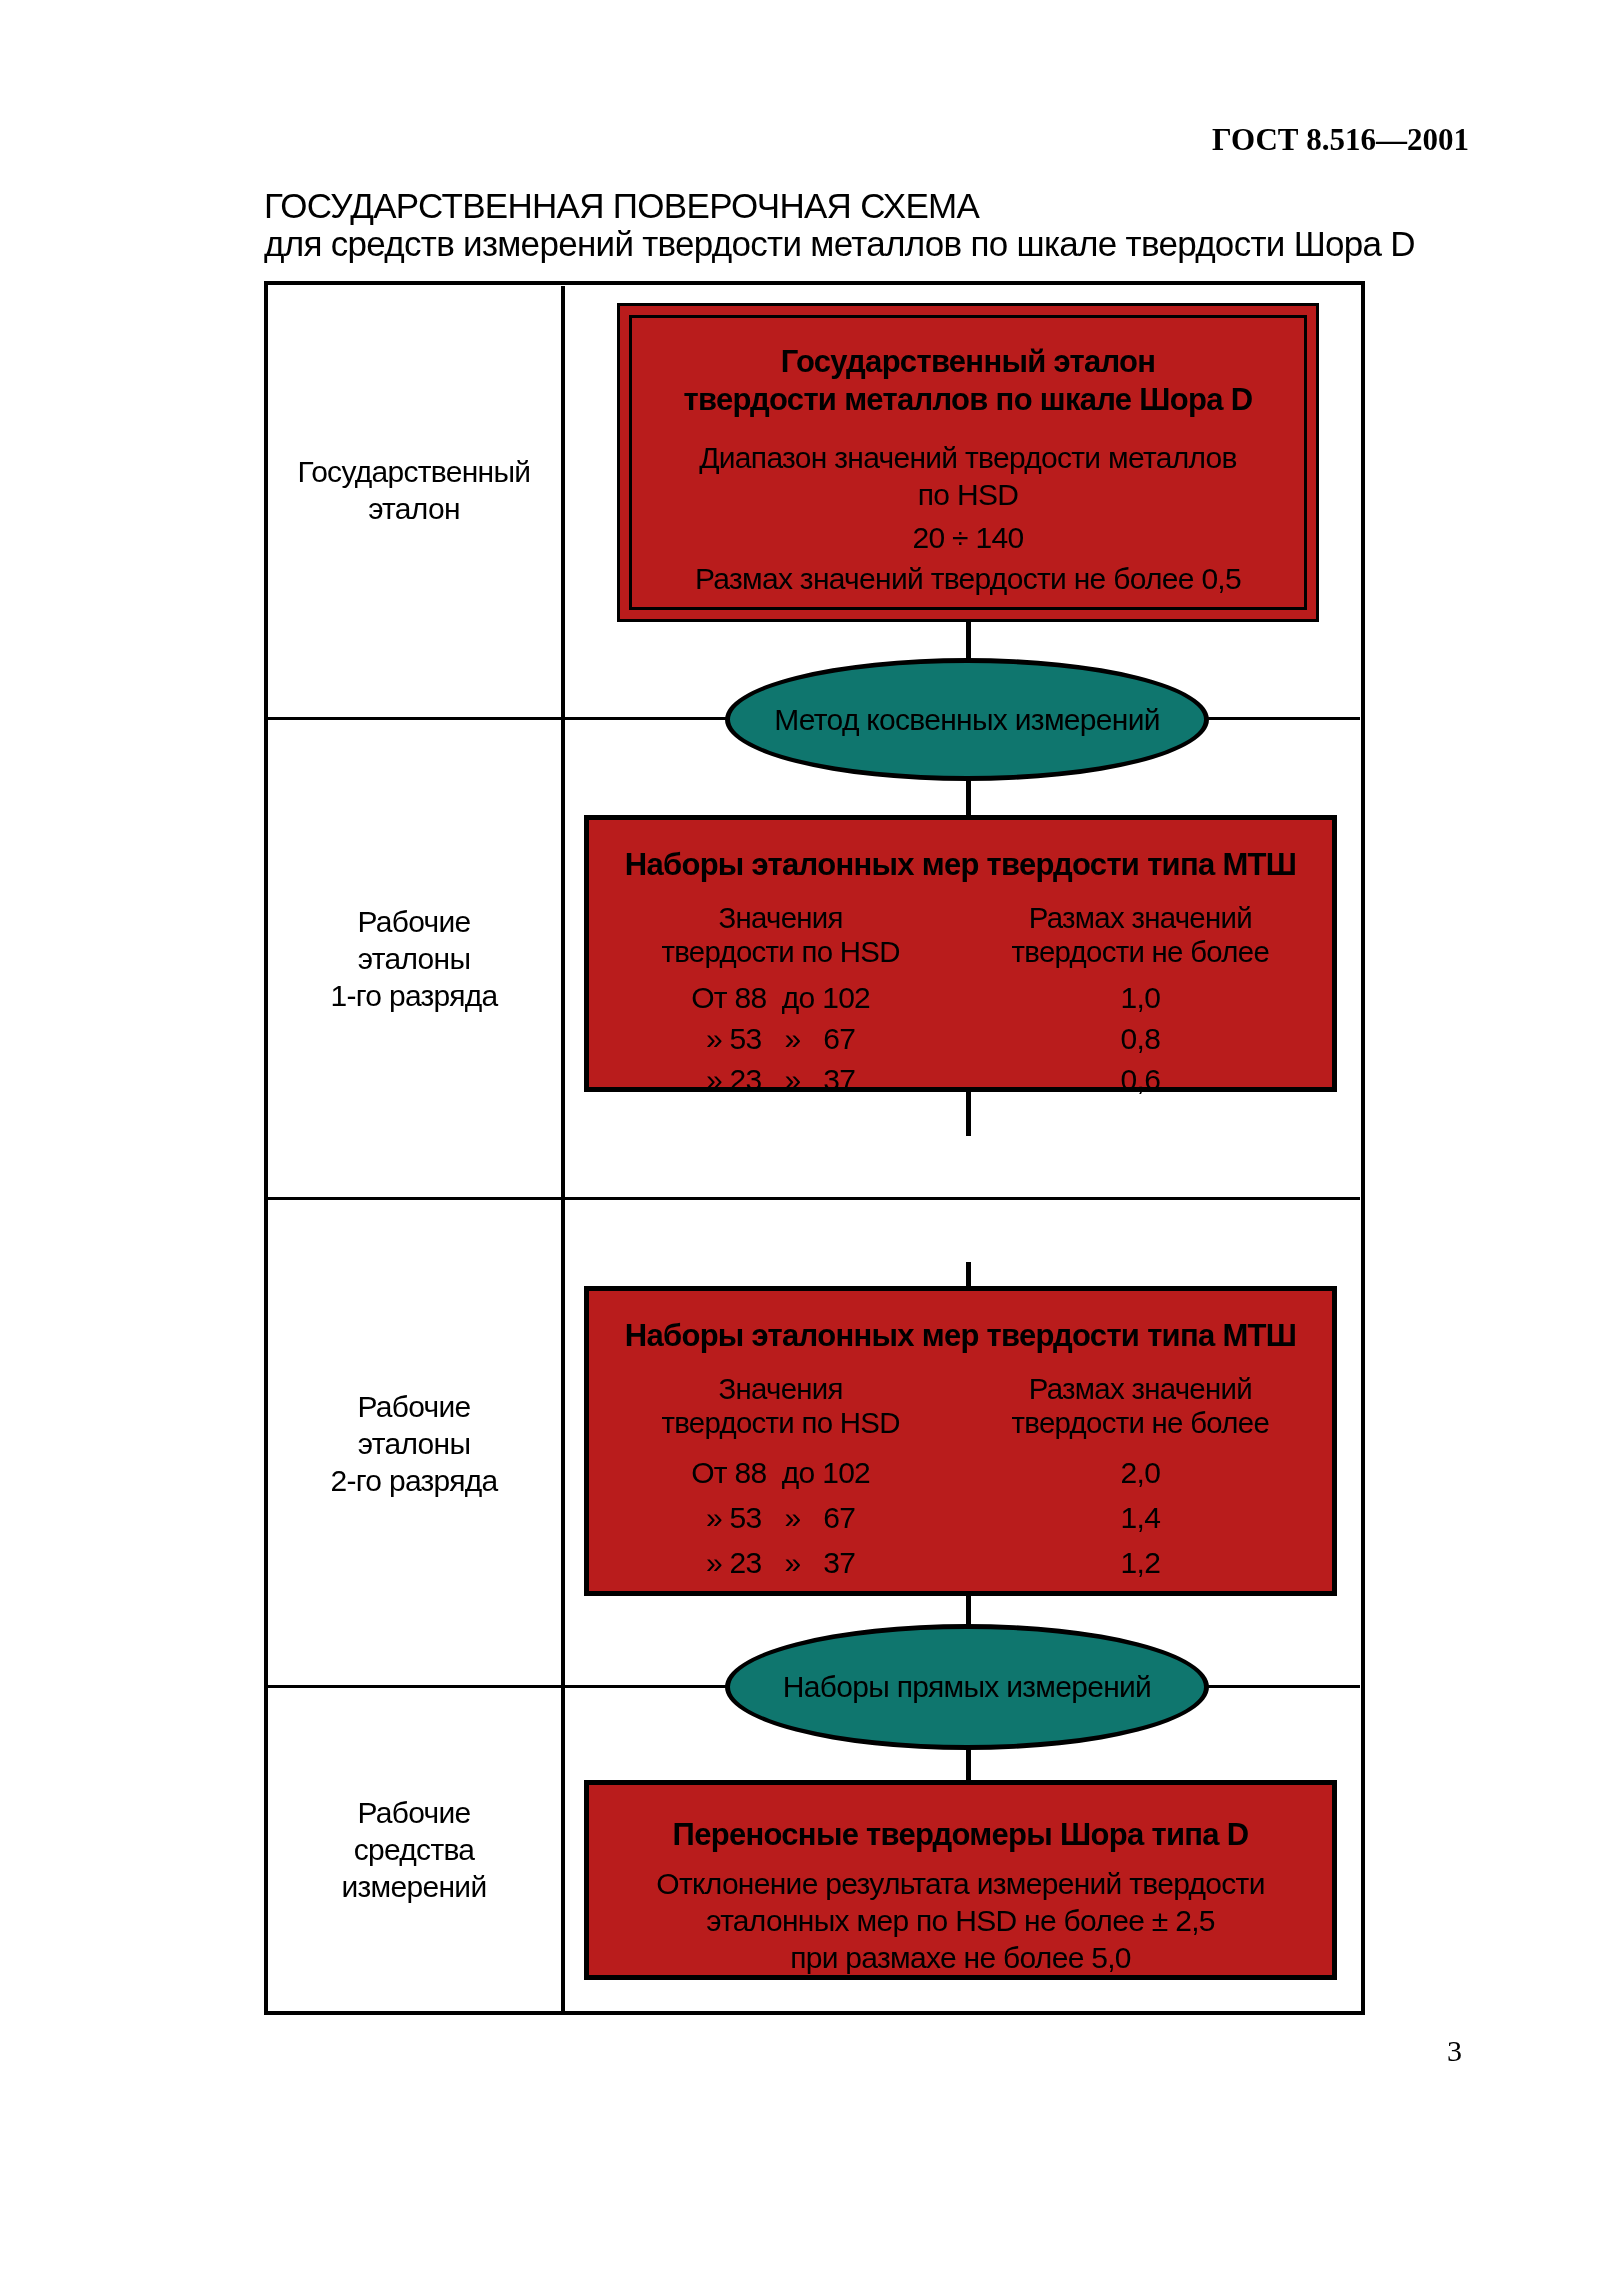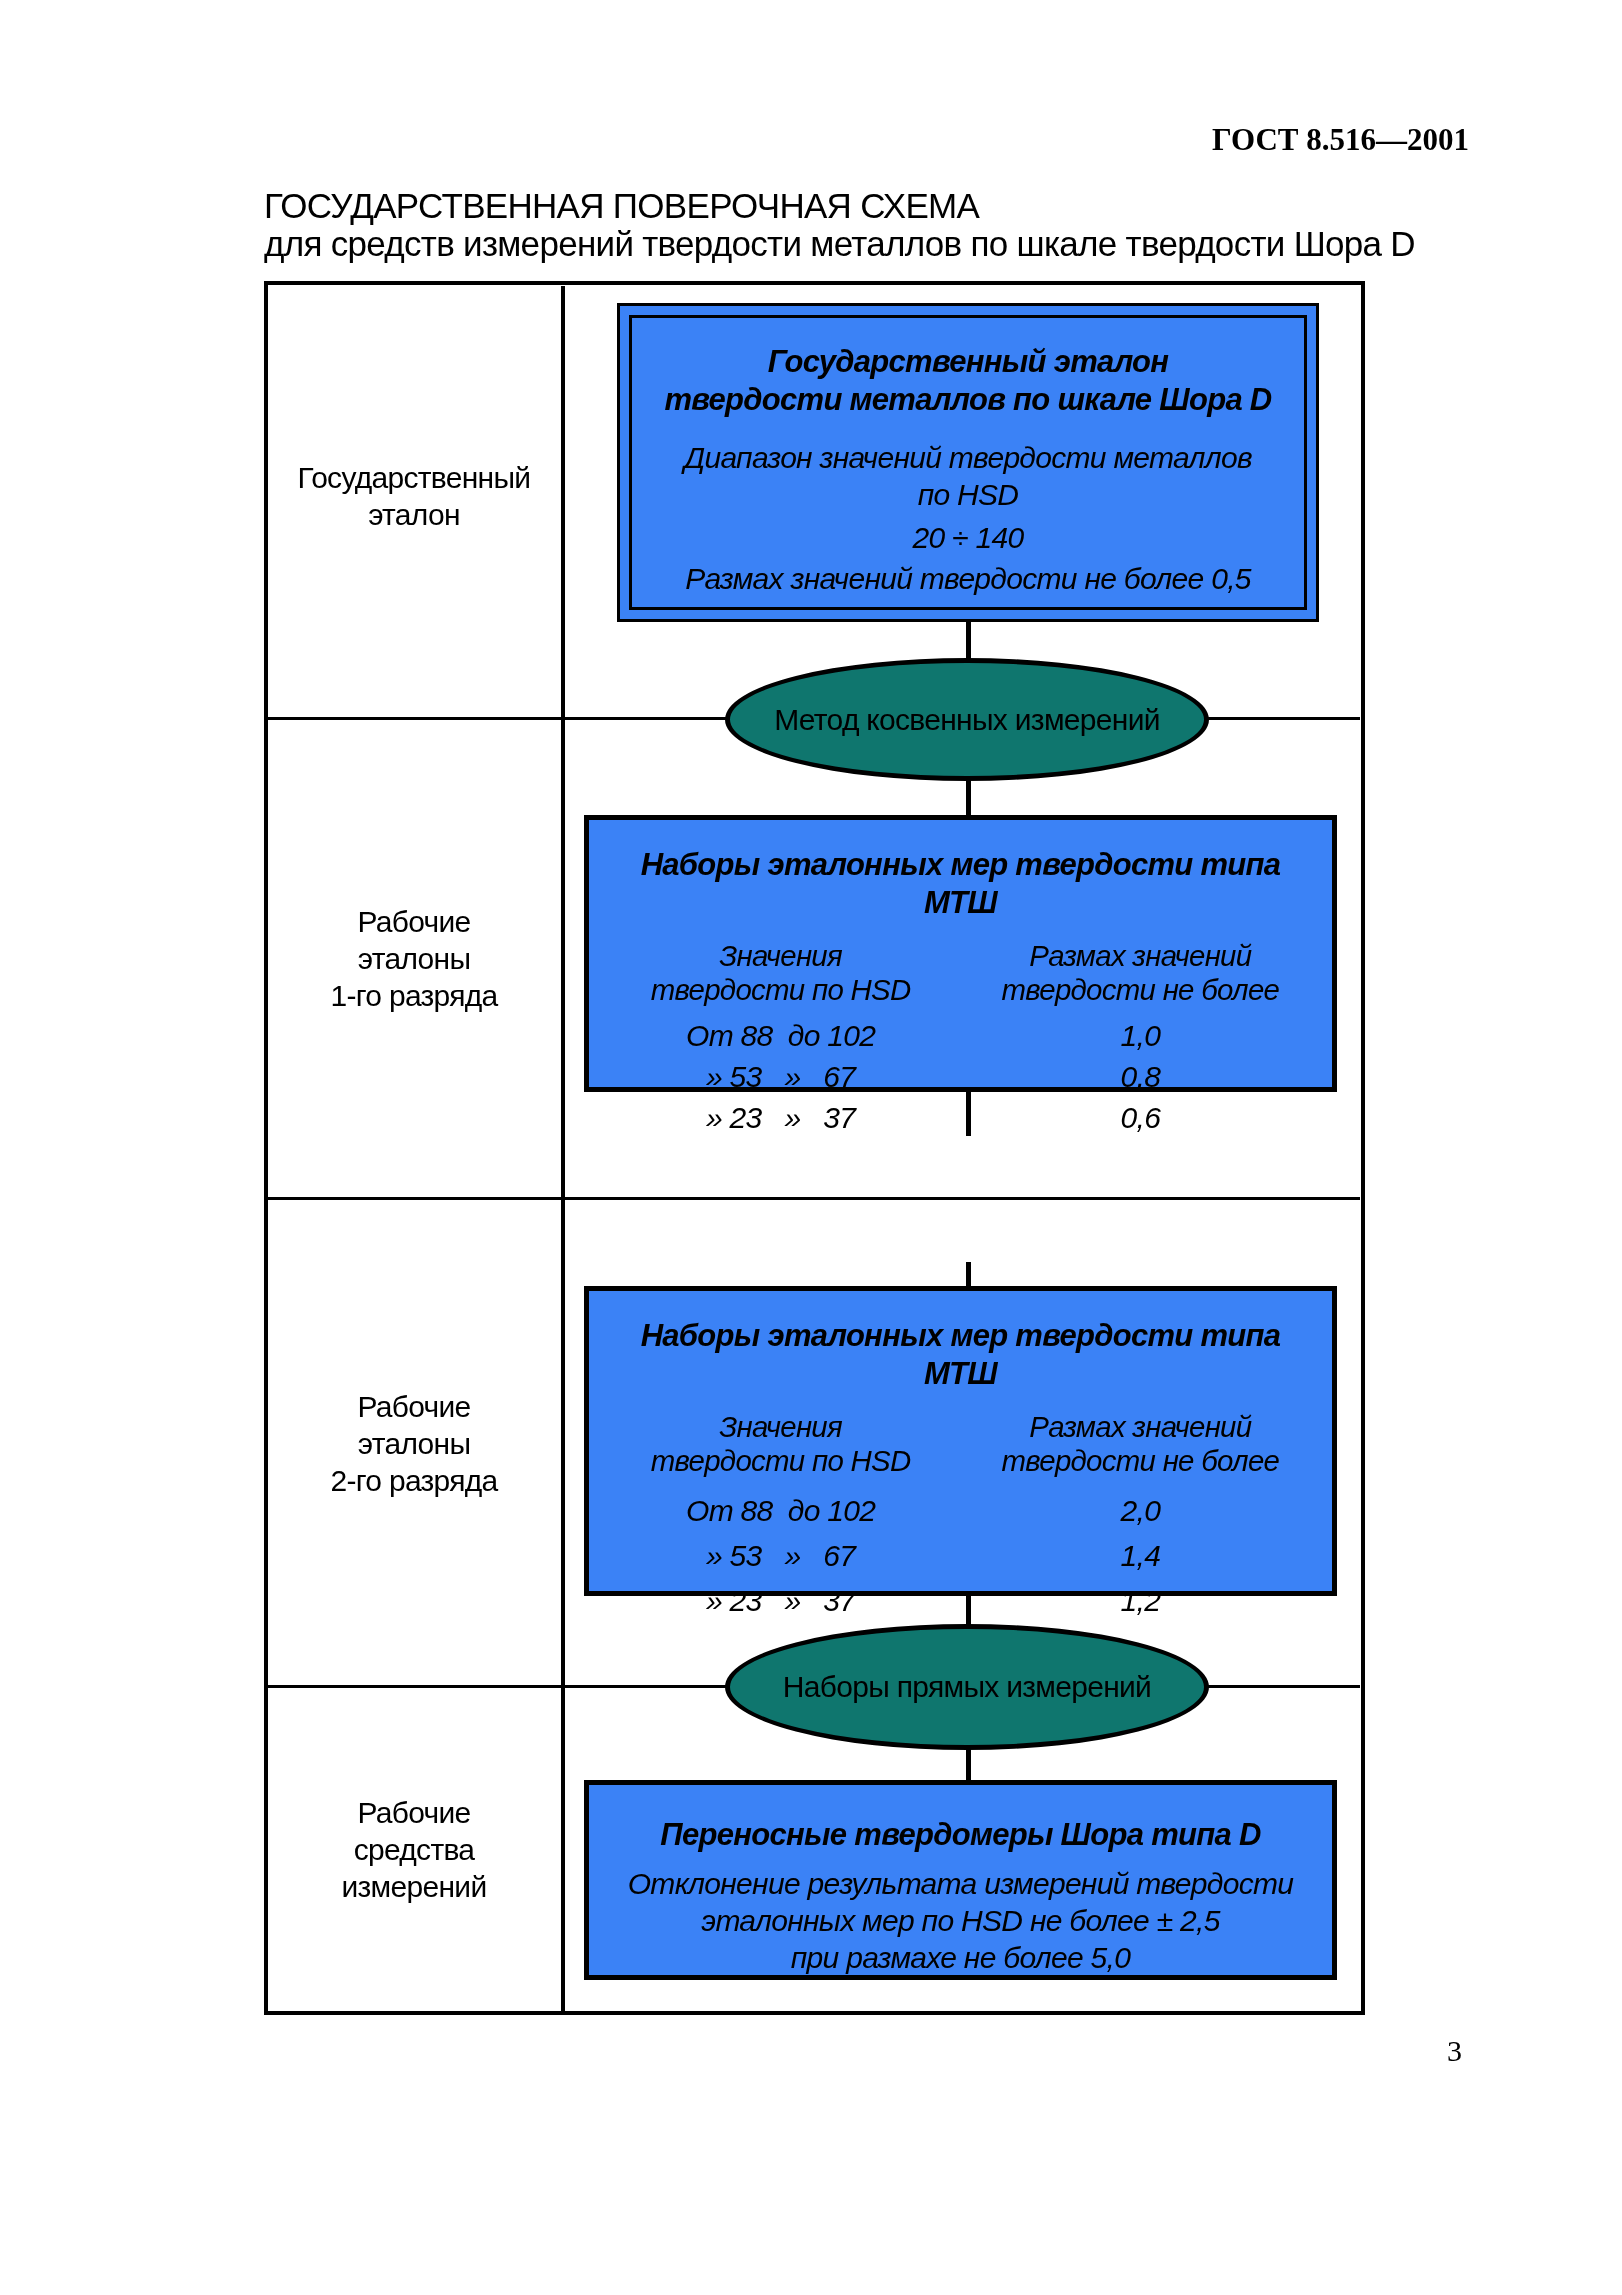--- a/index.html
+++ b/index.html
@@ -54,25 +54,24 @@
     display: flex; align-items: center; justify-content: center;
     text-align: center;
     font-size: 30px; line-height: 37px;
     letter-spacing: -0.7px;
     z-index: 2;
   }
 
   
   .node {
     box-sizing: border-box;
-    background: #3b82f6;
+    background: #b91c1c;
     z-index: 2;
     text-align: center;
     letter-spacing: -0.7px;
-    font-style: italic;
   }
   .rect-node { border: 5.9px solid #000; }
   .outer-box { border: 3.9px solid #000; }
   .inner-box {
     position: absolute;
     left: 9.2px; top: 9.2px; right: 9.2px; bottom: 9.2px;
     border: 3.9px solid #000;
     display: flex; flex-direction: column; align-items: center;
     text-align: center;
     letter-spacing: -0.7px;
@@ -114,21 +113,21 @@
   <div class="abs doc-title" style="top:226px;">для средств измерений твердости металлов по шкале твердости Шора D</div>
 
   <div class="abs frame"></div>
 
   <div class="abs vline" style="left:561px; top:286px; width:3.9px; height:1725px;"></div>
 
   <div class="abs hline" style="left:268px; top:717px; width:1092px; height:3.3px;"></div>
   <div class="abs hline" style="left:268px; top:1197px; width:1092px; height:3.3px;"></div>
   <div class="abs hline" style="left:268px; top:1685px; width:1092px; height:3.3px;"></div>
 
-  <div class="abs label-band" style="top:278px; height:435px;border-radius:20px;">
+  <div class="abs label-band" style="top:272px; height:435px;border-radius:20px;">
     <div>
       <div>Государственный</div>
       <div>эталон</div>
     </div>
   </div>
   <div class="abs label-band" style="top:720px; height:477px;">
     <div>
       <div>Рабочие</div>
       <div>эталоны</div>
       <div>1-го разряда</div>

